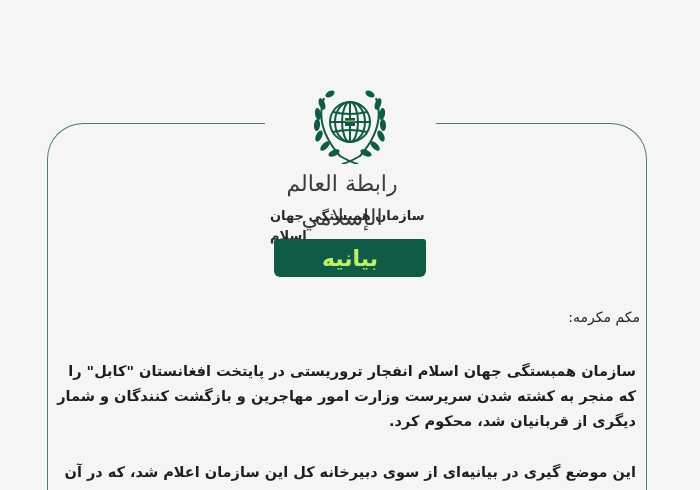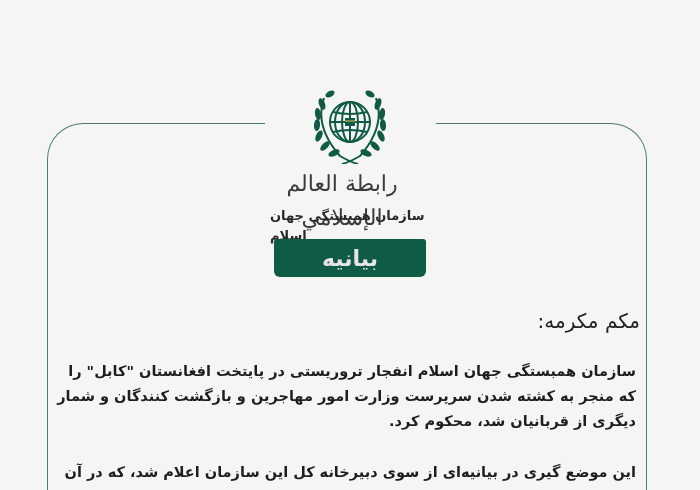--- a/index.html
+++ b/index.html
@@ -75,31 +75,31 @@
       top: 239px;
       width: 152px;
       height: 38px;
       background: #0f5b46;
       border-radius: 3px 3px 6px 6px;
       display: flex;
       align-items: center;
       justify-content: center;
     }
     .banner-text {
-      color: #e5e5e5;
+      color: #bef264;
       font-size: 22px;
       font-weight: bold;
       direction: rtl;
     }
     .salutation {
       position: absolute;
       right: 60px;
       top: 309px;
       direction: rtl;
-      font-size: 20px;
+      font-size: 14px;
       color: #222;
       margin-left: 16px;
     }
     .paragraph {
       position: absolute;
       right: 64px;
       width: 580px;
       direction: rtl;
       text-align: right;
       font-size: 14.5px;

